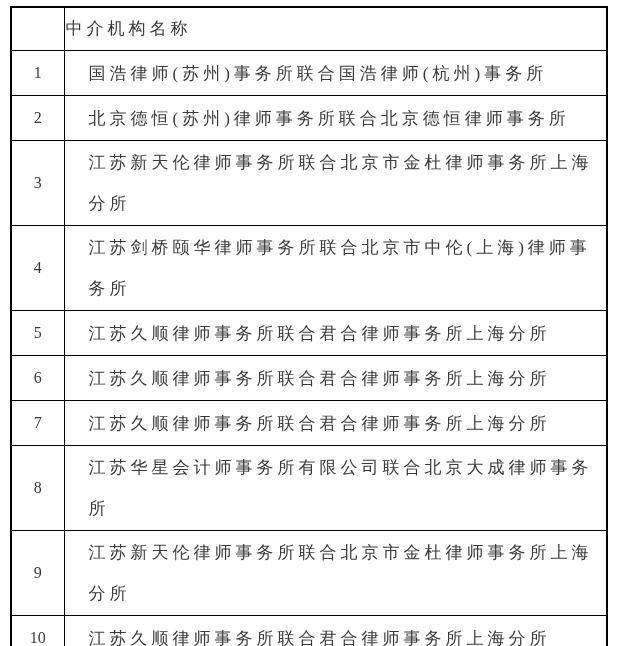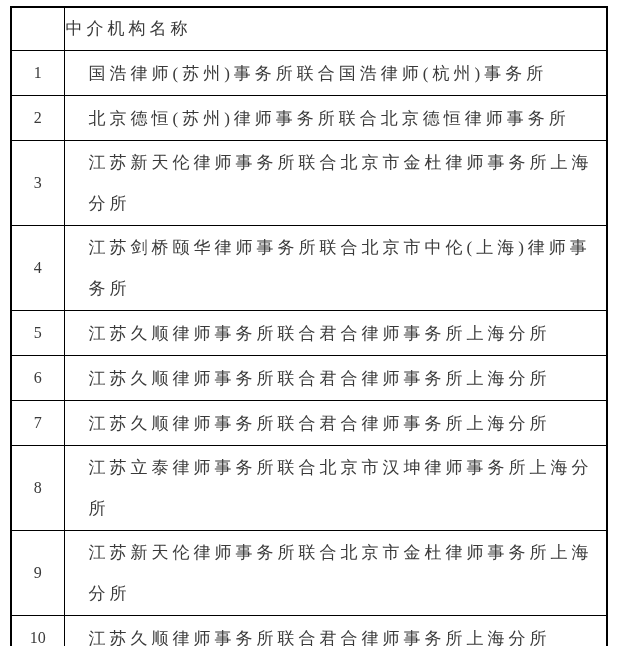--- a/index.html
+++ b/index.html
@@ -94,21 +94,21 @@
       <tr class="row-single">
         <td class="cell-num">6</td>
         <td class="cell-name">江苏久顺律师事务所联合君合律师事务所上海分所</td>
       </tr>
       <tr class="row-single">
         <td class="cell-num">7</td>
         <td class="cell-name">江苏久顺律师事务所联合君合律师事务所上海分所</td>
       </tr>
       <tr class="row-tall">
         <td class="cell-num">8</td>
-        <td class="cell-name">江苏立泰律师事务所联合北京市汉坤律师事务所上海分所</td>
+        <td class="cell-name">江苏华星会计师事务所有限公司联合北京大成律师事务所</td>
       </tr>
       <tr class="row-tall">
         <td class="cell-num">9</td>
         <td class="cell-name">江苏新天伦律师事务所联合北京市金杜律师事务所上海分所</td>
       </tr>
       <tr class="row-single">
         <td class="cell-num">10</td>
         <td class="cell-name">江苏久顺律师事务所联合君合律师事务所上海分所</td>
       </tr>
     </tbody>

